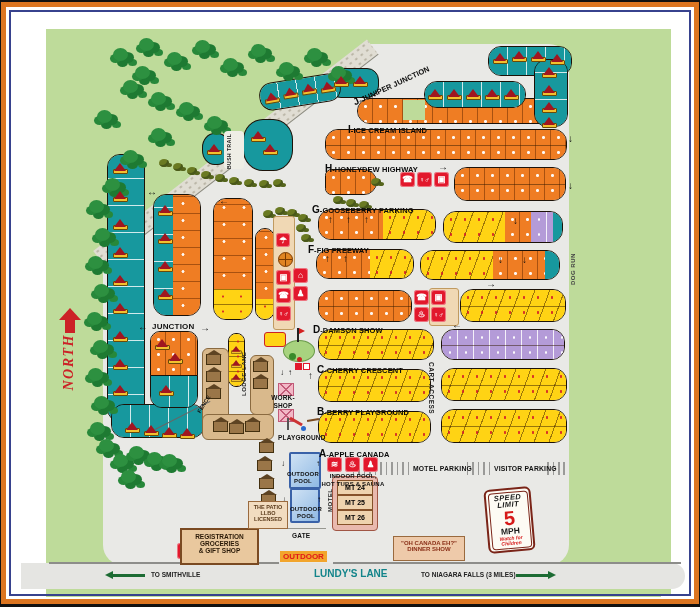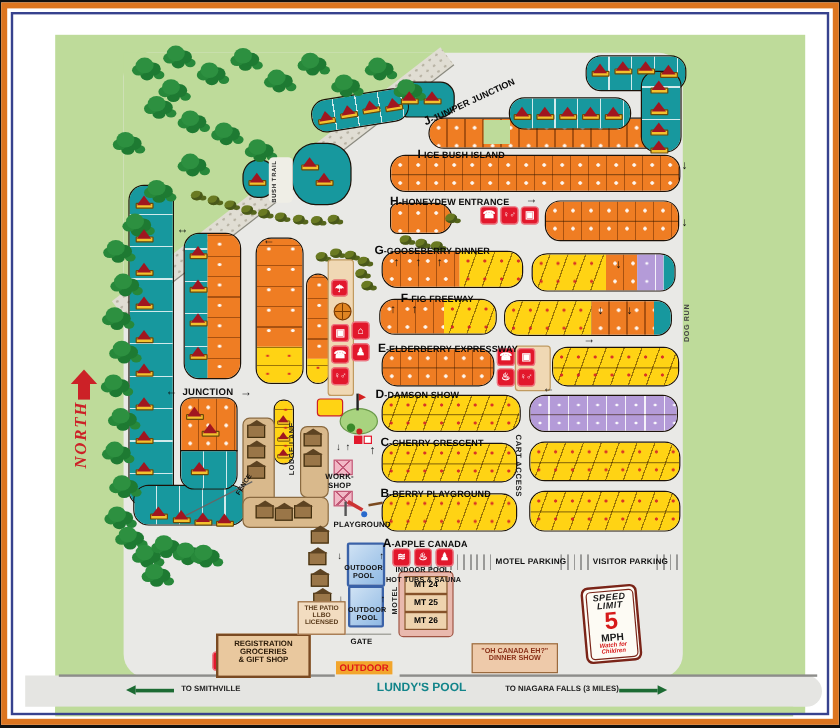--- a/index.html
+++ b/index.html
@@ -396,25 +396,24 @@
   <div class="gateline"></div>
   <div class="fence-line"></div>
 
   <div class="hatch" style="left:352px;top:460px;width:58px"></div>
   <div class="hatch" style="left:466px;top:460px;width:24px"></div>
   <div class="hatch" style="left:546px;top:460px;width:20px"></div>
   <div class="lbl" style="left:412px;top:463px;font-size:6.8px">MOTEL PARKING</div>
   <div class="lbl" style="left:493px;top:463px;font-size:6.8px">VISITOR PARKING</div>
 
   <div class="st" style="left:352px;top:90px;transform:rotate(-25deg);transform-origin:0 50%"><b>J</b><span>-JUNIPER JUNCTION</span></div>
-  <div class="st" style="left:347px;top:117px"><b>I</b><span>-ICE BUSH ISLAND</span></div>
-  <div class="st" style="left:324px;top:156px"><b>H</b><span>-HONEYDEW ENTRANCE</span></div>
-  <div class="st" style="left:311px;top:197px"><b>G</b><span>-GOOSEBERRY DINNER</span></div>
-  <div class="st" style="left:333px;top:237px"><b>F</b><span>-FIG FREEWAY</span></div>
-  <div class="st" style="left:314px;top:278px"><b>E</b><span>-ELDERBERRY EXPRESSWAY</span></div>
+  <div class="st" style="left:347px;top:117px"><b>I</b><span>-ICE CREAM ISLAND</span></div>
+  <div class="st" style="left:324px;top:156px"><b>H</b><span>-HONEYDEW HIGHWAY</span></div>
+  <div class="st" style="left:311px;top:197px"><b>G</b><span>-GOOSEBERRY PARKING</span></div>
+  <div class="st" style="left:307px;top:237px"><b>F</b><span>-FIG FREEWAY</span></div>
   <div class="st" style="left:312px;top:317px"><b>D</b><span>-DAMSON SHOW</span></div>
   <div class="st" style="left:316px;top:357px"><b>C</b><span>-CHERRY CRESCENT</span></div>
   <div class="st" style="left:316px;top:399px"><b>B</b><span>-BERRY PLAYGROUND</span></div>
   <div class="st" style="left:318px;top:441px"><b>A</b><span>-APPLE CANADA</span></div>
 
   <div class="abs" style="left:58px;top:306px;width:22px;height:25px;z-index:8">
         <i class="na-head"></i>
         <i class="na-stem"></i>
       </div>
   <div class="north">NORTH</div>
@@ -442,21 +441,21 @@
     <div class="speed-in">
       <div class="sp1">SPEED</div>
       <div class="sp1">LIMIT</div>
       <div class="sp5">5</div>
       <div class="spm">MPH</div>
       <div class="spw pre">Watch for
 Children</div>
     </div>
   </div>
 
-  <div class="lundys">LUNDY'S POOL</div>
+  <div class="lundys">LUNDY'S LANE</div>
   <div class="garrow gl" style="left:112px;top:572px;width:32px"></div>
   <div class="roadtxt" style="left:150px;top:569px">TO SMITHVILLE</div>
   <div class="roadtxt" style="left:420px;top:569px">TO NIAGARA FALLS (3 MILES)</div>
   <div class="garrow gr" style="left:515px;top:572px;width:32px"></div>
 
   <span class="sarrow" style="left:146px;top:185px">↔</span>
   <span class="sarrow" style="left:218px;top:194px">←</span>
   <span class="sarrow" style="left:437px;top:160px">→</span>
   <span class="sarrow" style="left:485px;top:277px">→</span>
   <span class="sarrow" style="left:451px;top:318px">←</span>

